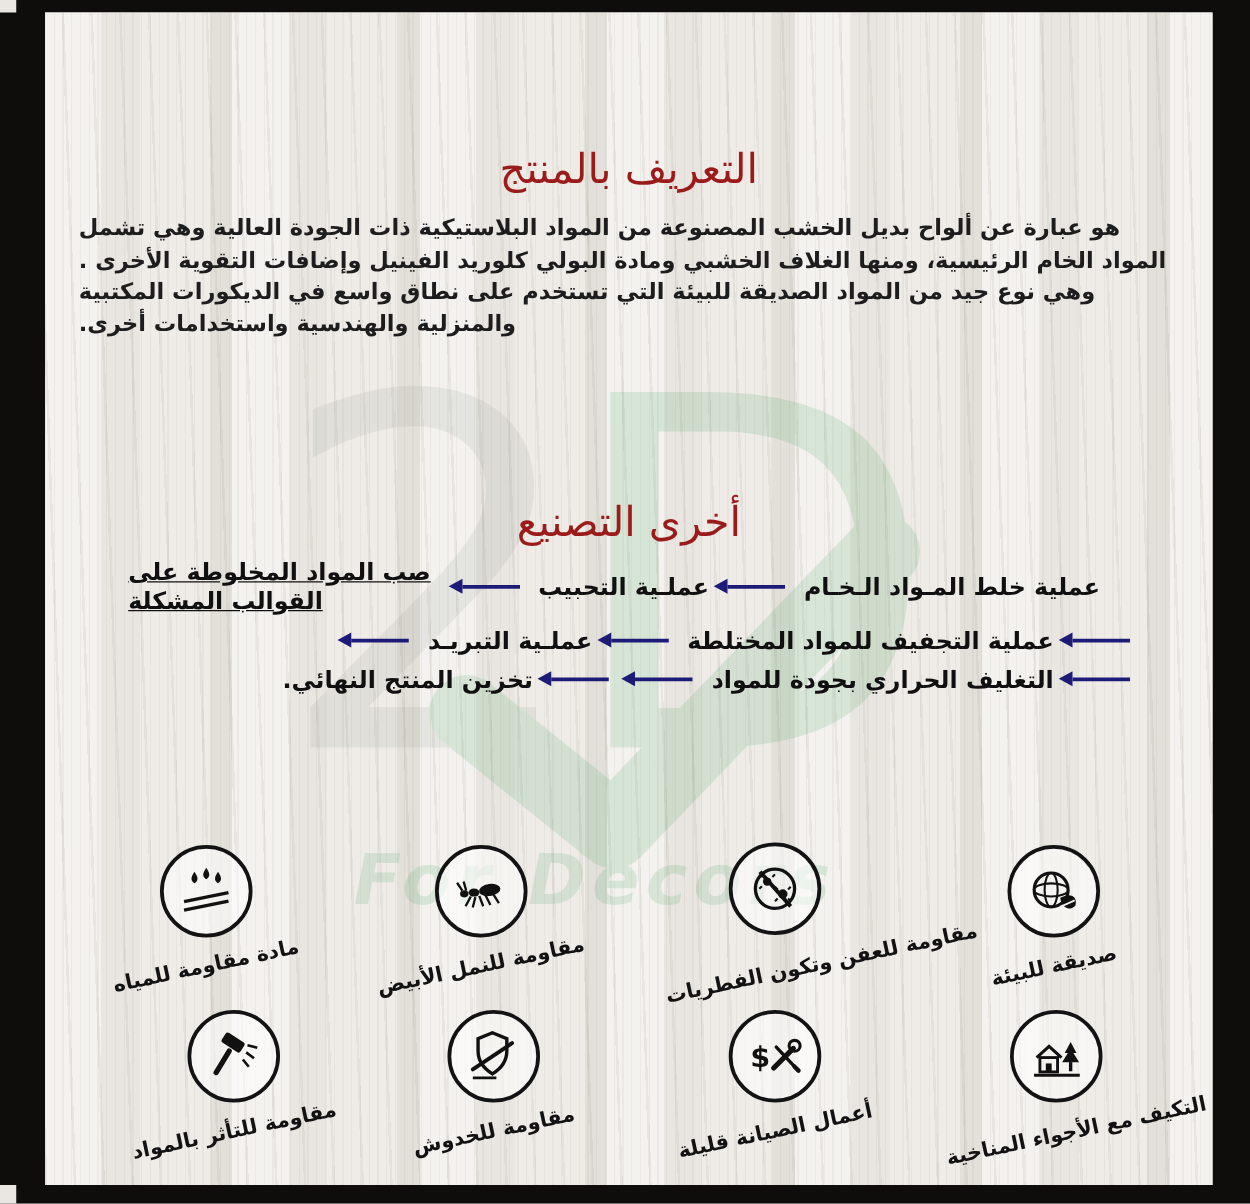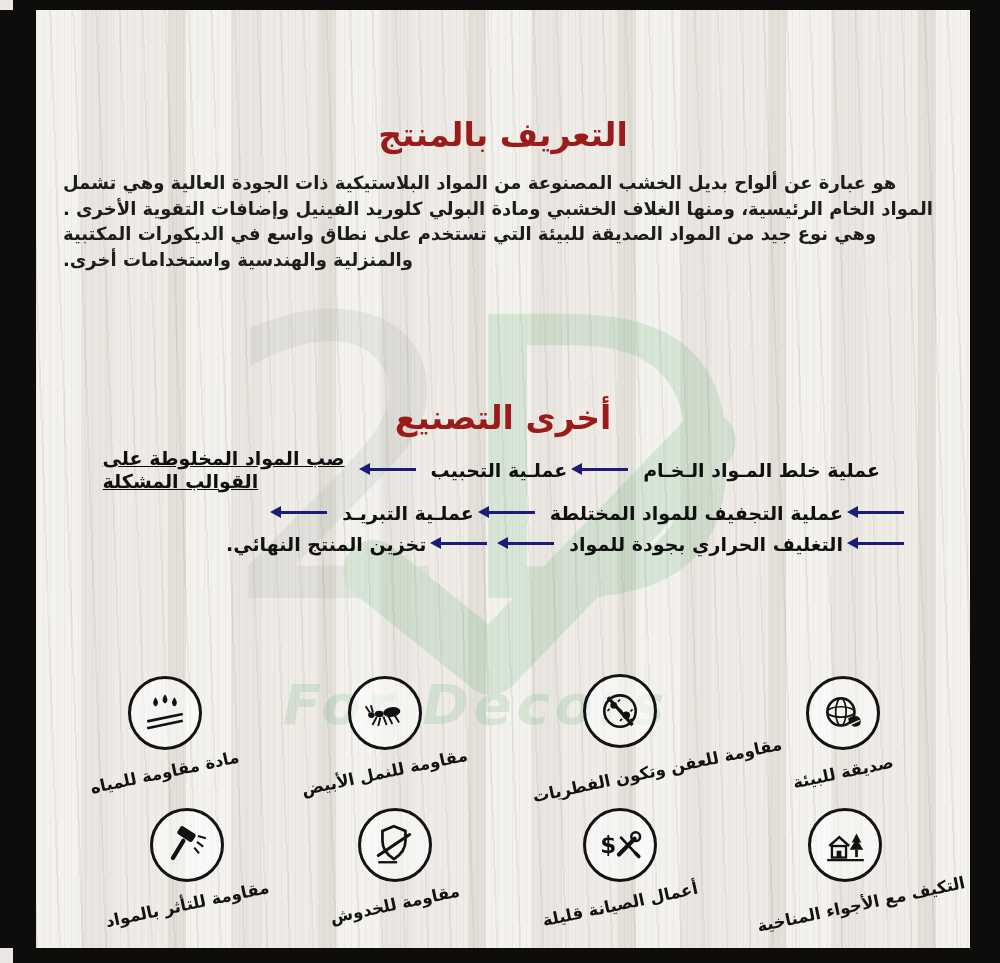--- a/index.html
+++ b/index.html
@@ -31,21 +31,21 @@
   .wm-2{color:#8b968b;}
   .wm-d{color:#2f9e4f;}
   .wm-check{position:absolute;top:120px;left:170px;width:430px;height:330px;}
   .wm-sub{
     margin-top:14px;font-size:56px;font-weight:bold;font-style:italic;
     letter-spacing:5px;color:#2f9e4f;
   }
   
   .title{
     position:absolute;left:0;width:100%;text-align:center;
-    font-size:33px;font-weight:700;color:#9b1b1b;z-index:2;
+    font-size:33px;font-weight:400;color:#9b1b1b;z-index:2;
   }
   .title-1{top:105px;}
   .title-2{top:388px;}
   .paragraph{
     position:absolute;top:160px;left:50%;transform:translateX(-50%);
     width:880px;text-align:left;direction:rtl;
     font-size:18px;font-weight:bold;line-height:1.42;color:#1d1d1d;z-index:2;
   }
   
   .process{

